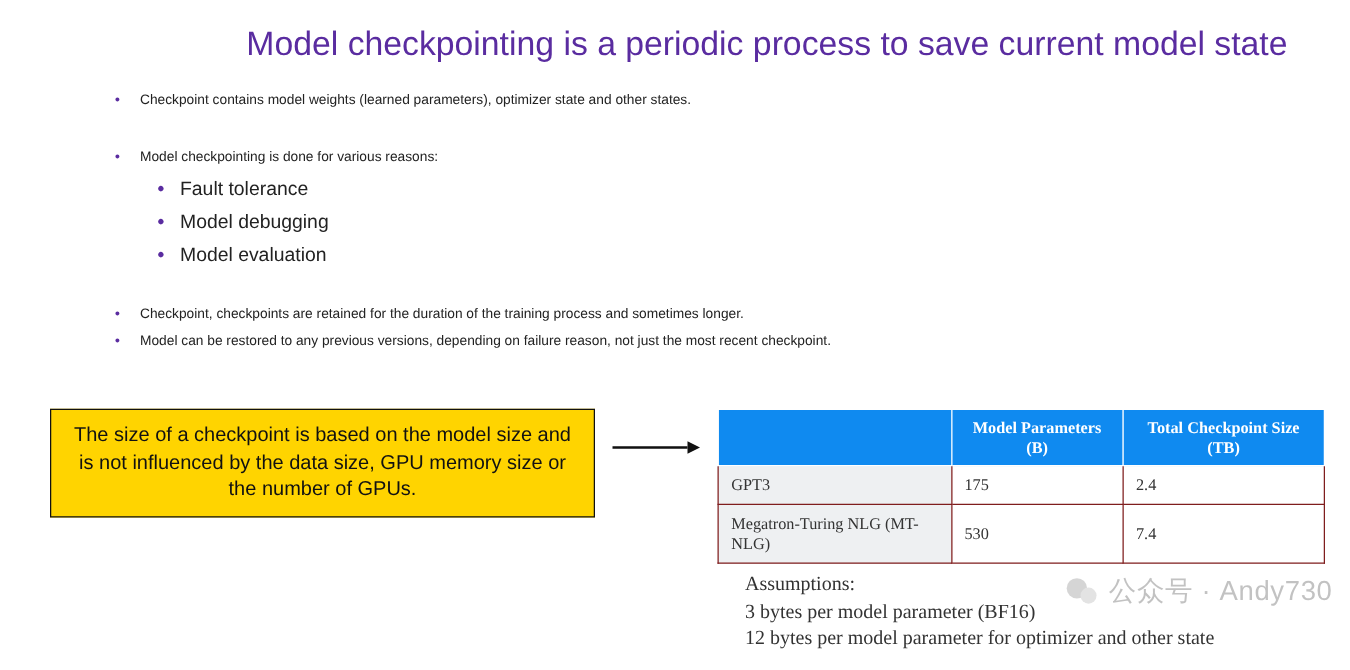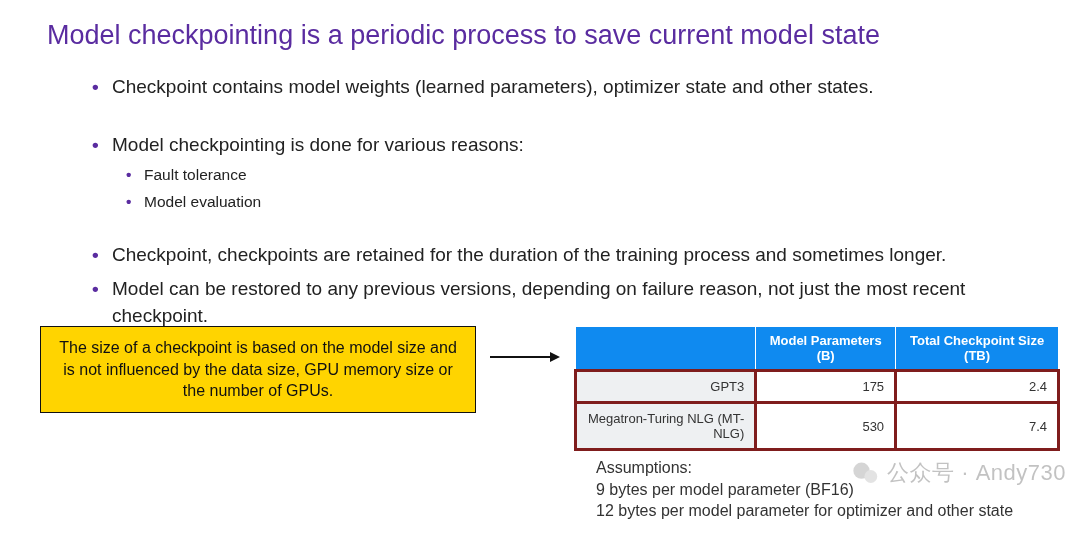--- a/index.html
+++ b/index.html
@@ -1,34 +1,34 @@
 <!DOCTYPE html>
 <html><head>
 <meta charset="utf-8">
 <style>
   * { box-sizing: border-box; margin: 0; padding: 0; }
   html, body { width: 1080px; height: 536px; font-family: Arial, Helvetica, sans-serif; background: #fff; color: #222; overflow: hidden; }
   .slide { width: 100%; height: 100%; padding: 20px 50px 10px 50px; position: relative; }
-  .title { color: #5a2ca0; font-size: 27px; font-weight: 400; margin-bottom: 22px; margin-left: -3px; }
+  .title { color: #5a2ca0; font-size: 27px; font-weight: 400; margin-bottom: 22px; margin-left: -3px; text-align: right; }
   ul.top { list-style: none; }
-  ul.top > li { font-size: 19px; line-height: 1.45; margin-bottom: 6px; padding-left: 62px; position: relative; }
+  ul.top > li { font-size: 11px; line-height: 1.45; margin-bottom: 6px; padding-left: 62px; position: relative; }
   ul.top > li::before { content: "•"; position: absolute; left: 42px; color: #5a2ca0; font-weight: bold; }
   ul.sub { list-style: none; margin-top: 4px; }
   ul.sub > li { font-size: 15.5px; line-height: 1.45; margin-bottom: 4px; padding-left: 94px; position: relative; }
   ul.sub > li::before { content: "•"; position: absolute; left: 76px; color: #5a2ca0; font-weight: bold; }
   .spacer-lg { height: 24px; }
   .lower { position: absolute; bottom: 14px; left: 40px; right: 20px; display: flex; align-items: flex-start; gap: 14px; }
   .callout { background: #ffd400; border: 1.5px solid #111; padding: 10px 18px; width: 468px; text-align: center; font-size: 16px; line-height: 1.35; color: #111; }
   .arrow { display: flex; align-items: center; margin-top: 26px; }
   .arrow-line { width: 60px; height: 1.5px; background: #111; }
   .arrow-head { width: 0; height: 0; border-left: 10px solid #111; border-top: 5px solid transparent; border-bottom: 5px solid transparent; }
-  .table-block { flex: 0 0 auto; width: 486px; }
+  .table-block { flex: 0 0 auto; width: 486px; font-family: Liberation Serif, serif; }
   table { border-collapse: collapse; width: 100%; font-size: 13px; }
   th { background: #0f8af0; color: #fff; font-weight: 700; padding: 6px 10px; border: 1px solid #fff; text-align: center; }
-  td { border: 3px solid #7f1d1d; padding: 7px 10px; text-align: right; background: #fff; color: #333; }
+  td { border: 1px solid #7f1d1d; padding: 7px 10px; text-align: left; background: #fff; color: #333; }
   td:first-child { background: #eef0f2; }
   .assump { font-size: 16px; color: #333; line-height: 1.35; margin-top: 6px; padding-left: 22px; }
   .watermark { position: absolute; right: 14px; bottom: 48px; font-size: 22px; color: rgba(120,120,120,0.45); font-weight: 400; letter-spacing: 0.5px; display: flex; align-items: center; gap: 8px; pointer-events: none; }
   .watermark svg { width: 28px; height: 28px; opacity: 0.4; }
 </style>
 </head>
 <body>
 
 <div class="slide">
 
@@ -36,20 +36,21 @@
 
   <ul class="top">
     <li>Checkpoint contains model weights (learned parameters), optimizer state and other states.</li>
   </ul>
   <div class="spacer-lg"></div>
   <ul class="top">
     <li>Model checkpointing is done for various reasons:</li>
   </ul>
   <ul class="sub">
     <li>Fault tolerance</li>
+    <li>Model debugging</li>
     <li>Model evaluation</li>
   </ul>
   <div class="spacer-lg"></div>
   <ul class="top">
     <li>Checkpoint, checkpoints are retained for the duration of the training process and sometimes longer.</li>
     <li>Model can be restored to any previous versions, depending on failure reason, not just the most recent checkpoint.</li>
   </ul>
 
   <div class="lower">
     <div class="callout">The size of a checkpoint is based on the model size and is not influenced by the data size, GPU memory size or the number of GPUs.</div>
@@ -74,21 +75,21 @@
           </tr>
           <tr>
             <td>Megatron-Turing NLG (MT-NLG)</td>
             <td>530</td>
             <td>7.4</td>
           </tr>
         </tbody>
       </table>
       <div class="assump">
         <div>Assumptions:</div>
-        <div>9 bytes per model parameter (BF16)</div>
+        <div>3 bytes per model parameter (BF16)</div>
         <div>12 bytes per model parameter for optimizer and other state</div>
       </div>
     </div>
   </div>
 
   <div class="watermark">
     <svg viewBox="0 0 24 24">
         <circle cx="9" cy="10" r="7" fill="#999"></circle>
         <circle cx="17" cy="15" r="5.5" fill="#bbb"></circle>
       </svg>

